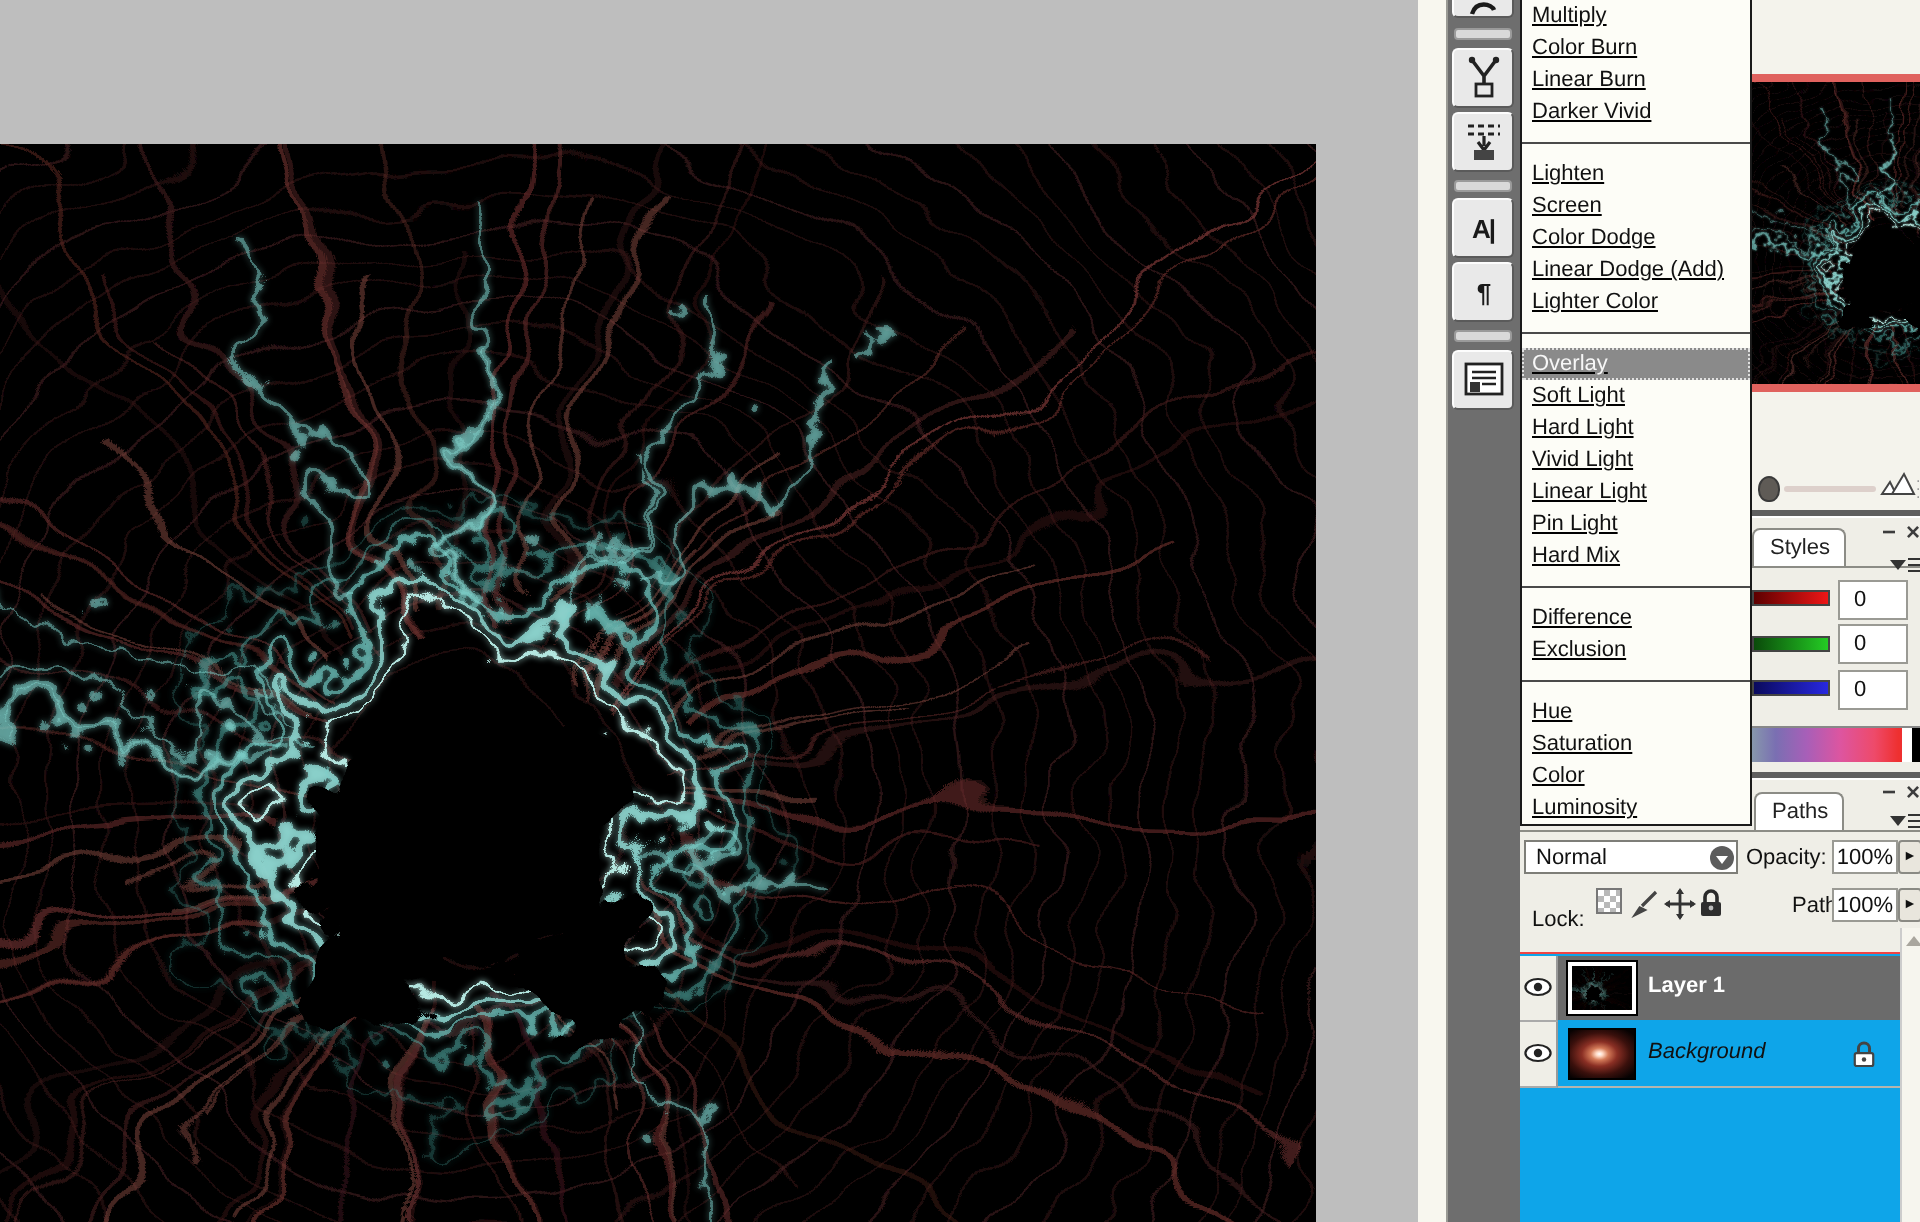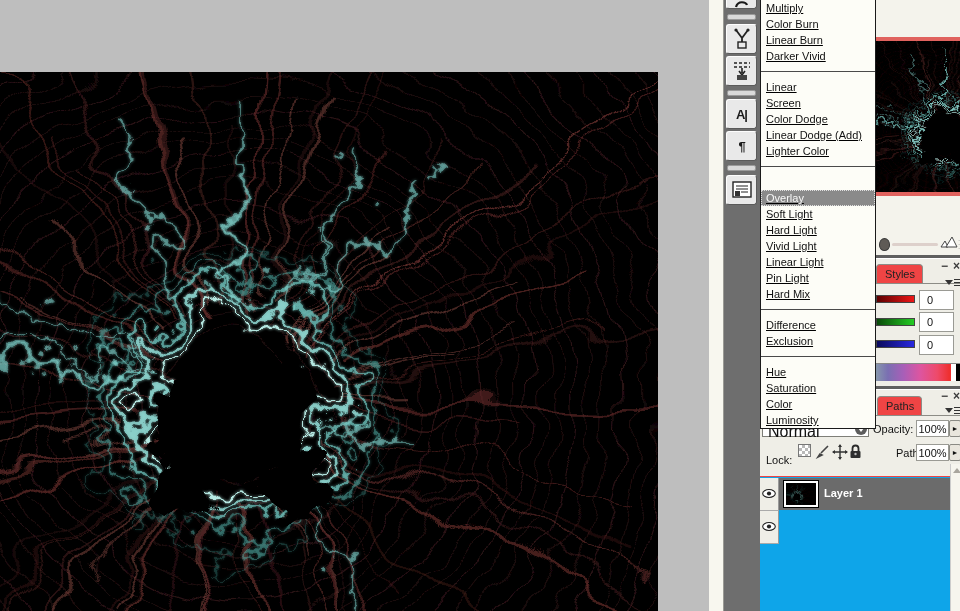--- a/index.html
+++ b/index.html
@@ -31,38 +31,38 @@
   .nav-thumb{position:absolute;left:113px;top:37px;width:92px;height:159px;border:4px solid #e0625e;box-sizing:border-box;background:#000;overflow:hidden;}
   .nav-thumb svg{position:absolute;left:0;top:0;}
   .nav-slider-thumb{position:absolute;left:120px;top:238px;width:9px;height:11px;background:#5f5b56;border-radius:50% 50% 45% 45%;border:1px solid #3a3a3a;}
   .nav-slider-track{position:absolute;left:133px;top:243px;width:46px;height:3px;background:#ddd0cb;border-radius:2px;}
   .nav-zoom-icon{position:absolute;left:181px;top:235px;}
   .nav-grip{position:absolute;left:199px;top:237px;width:4px;height:14px;color:#999;font-size:8px;line-height:4px;letter-spacing:0;}
   .divider{position:absolute;left:0;width:202px;height:3px;background:#5f5f5f;border-bottom:1px solid #fff;}
   
   .ph-min,.ph-close{position:absolute;color:#3c3c3c;font-size:12px;font-weight:bold;line-height:10px;}
   .tab{
-    position:absolute;height:20px;background:#ef4444;border:1px solid #8c8c86;border-bottom:none;
+    position:absolute;height:20px;background:#ffffff;border:1px solid #8c8c86;border-bottom:none;
     border-radius:4px 4px 0 0;font-size:11px;color:#222;padding:3px 8px 0 8px;box-sizing:border-box;
   }
   .tabline{position:absolute;left:0;width:202px;height:1px;background:#8c8c86;}
   .flyout{position:absolute;width:16px;height:13px;}
   .flyout .tri{position:absolute;left:0;top:4px;width:0;height:0;border-left:4px solid transparent;border-right:4px solid transparent;border-top:5px solid #333;}
   .flyout .bars{position:absolute;left:9px;top:3px;width:7px;height:7px;
     background:linear-gradient(#333 1px,transparent 1px) 0 0/7px 3px repeat-y;}
   
   .chan-bar{position:absolute;left:117px;width:39px;height:8px;border:1px solid #444;box-sizing:border-box;}
   .chan-box{position:absolute;left:160px;width:35px;height:20px;background:#fff;border:1px solid #9a9a94;box-sizing:border-box;
     font-size:11px;color:#111;padding:3px 0 0 7px;}
   .ramp{position:absolute;left:117px;top:363px;width:85px;height:17px;border-top:1px solid #888;
     background:linear-gradient(90deg,#8798ac 0%,#7a6fb2 14%,#a75fb8 32%,#dd55a0 52%,#ee4a6a 72%,#ee3030 86%,#ee3030 88%,#ffffff 88%,#ffffff 94%,#000000 94%);}
   
   .ctrl-row-label{font-size:11px;color:#111;position:absolute;}
   .blend-select{position:absolute;left:3px;top:420px;width:107px;height:17px;background:#fff;border:1px solid #7e7e78;
-    font-size:16px;color:#111;padding:2px 0 0 5px;box-sizing:border-box;}
+    font-size:11px;color:#111;padding:2px 0 0 5px;box-sizing:border-box;}
   .blend-circle{position:absolute;left:92px;top:2px;width:12px;height:12px;border-radius:50%;background:#5c5c5c;}
   .blend-circle:after{content:"";position:absolute;left:3px;top:5px;border-left:3px solid transparent;border-right:3px solid transparent;border-top:4px solid #fff;}
   .val-box{position:absolute;width:33px;height:17px;background:#fff;border:1px solid #9a9a94;box-sizing:border-box;
     font-size:11px;color:#111;text-align:center;padding-top:2px;}
   .spin-btn{position:absolute;width:12px;height:17px;background:#e9e6dd;border:1px solid #8a8a84;box-sizing:border-box;
     font-size:7px;color:#111;text-align:center;padding-top:4px;border-radius:2px;}
   .lock-icon{position:absolute;top:444px;}
   .checker{
     width:13px;height:13px;border:1px solid #777;box-sizing:border-box;background-color:#fff;
     background-image:linear-gradient(45deg,#b9b9b9 25%,transparent 25%,transparent 75%,#b9b9b9 75%),
@@ -86,21 +86,21 @@
     background:radial-gradient(ellipse at 46% 50%, #ffffff 0%, #ffd9c4 7%, #d37a58 18%, #8a2f24 36%, #3a100c 62%, #060202 90%);
   }
   .scroll-gutter{position:absolute;left:191px;top:464px;width:11px;height:147px;background:#f6f5ee;border-left:1px solid #ccc;}
   .gutter-tri{width:0;height:0;margin:4px auto 0;border-left:4px solid transparent;border-right:4px solid transparent;border-bottom:5px solid #a9a69e;}
   
   .blend-menu{
     position:absolute;left:760px;top:0;width:116px;background:#fdfdf7;
     border:1px solid #1a1a1a;border-top:none;box-sizing:border-box;z-index:30;text-decoration:underline;
   }
   .menu-item{height:16px;font-size:11px;color:#111;padding:2px 0 0 5px;box-sizing:border-box;white-space:nowrap;}
-  .menu-item.highlighted{background:#8a8a8a;color:#f7f7f7;outline:1px dotted #e0e0e0;outline-offset:-1px;margin-top:16px;}
+  .menu-item.highlighted{background:#8a8a8a;color:#f7f7f7;outline:1px dotted #e0e0e0;outline-offset:-1px;}
   .menu-sep{height:15px;position:relative;}
   .menu-sep:after{content:"";position:absolute;left:0;right:0;top:7px;height:1px;background:#4a4a4a;}
 </style>
 </head>
 <body>
 
 <div class="canvas-surround">
   <div class="artwork">
     <svg id="fract-svg" width="658" height="539" viewBox="0 0 658 539">
       <defs>
@@ -425,35 +425,46 @@
         </div>
       </div>
 
       <div class="layer-row" style="top:34px;">
         <div class="eye-cell">
           <svg width="14" height="11" viewBox="0 0 14 11">
             <ellipse cx="7" cy="5.5" rx="6.3" ry="4" fill="#fff" stroke="#222" stroke-width="1.1"></ellipse>
             <circle cx="7" cy="5.5" r="2.1" fill="#222"></circle>
           </svg>
         </div>
+        <div class="row-main" style="border-bottom:1px solid #b5b5ae;">
+          <div class="layer-thumb thumb-plain">
+            <div class="starburst"></div>
+          </div>
+          <span class="layer-name name-bg">Background</span>
+          <svg style="position:absolute;left:147px;top:9px;" width="12" height="14" viewBox="0 0 13 15">
+            <path d="M3.5 7 V4.5 A3 3 0 0 1 9.5 4.5 V7" stroke="#444" stroke-width="1.6" fill="none"></path>
+            <rect x="1.5" y="7" width="10" height="7" rx="1" fill="#fff" stroke="#444" stroke-width="1.2"></rect>
+            <circle cx="6.5" cy="10.5" r="1.2" fill="#444"></circle>
+          </svg>
+        </div>
       </div>
     </div>
     <div class="scroll-gutter">
       <div class="gutter-tri"></div>
     </div>
   </div>
 </div>
 
 <div class="blend-menu">
     <div class="menu-item">Multiply</div>
     <div class="menu-item">Color Burn</div>
     <div class="menu-item">Linear Burn</div>
     <div class="menu-item">Darker Vivid</div>
     <div class="menu-sep"></div>
-    <div class="menu-item">Linear</div>
+    <div class="menu-item">Lighten</div>
     <div class="menu-item">Screen</div>
     <div class="menu-item">Color Dodge</div>
     <div class="menu-item">Linear Dodge (Add)</div>
     <div class="menu-item">Lighter Color</div>
     <div class="menu-sep"></div>
     <div class="menu-item highlighted">Overlay</div>
     <div class="menu-item">Soft Light</div>
     <div class="menu-item">Hard Light</div>
     <div class="menu-item">Vivid Light</div>
     <div class="menu-item">Linear Light</div>

